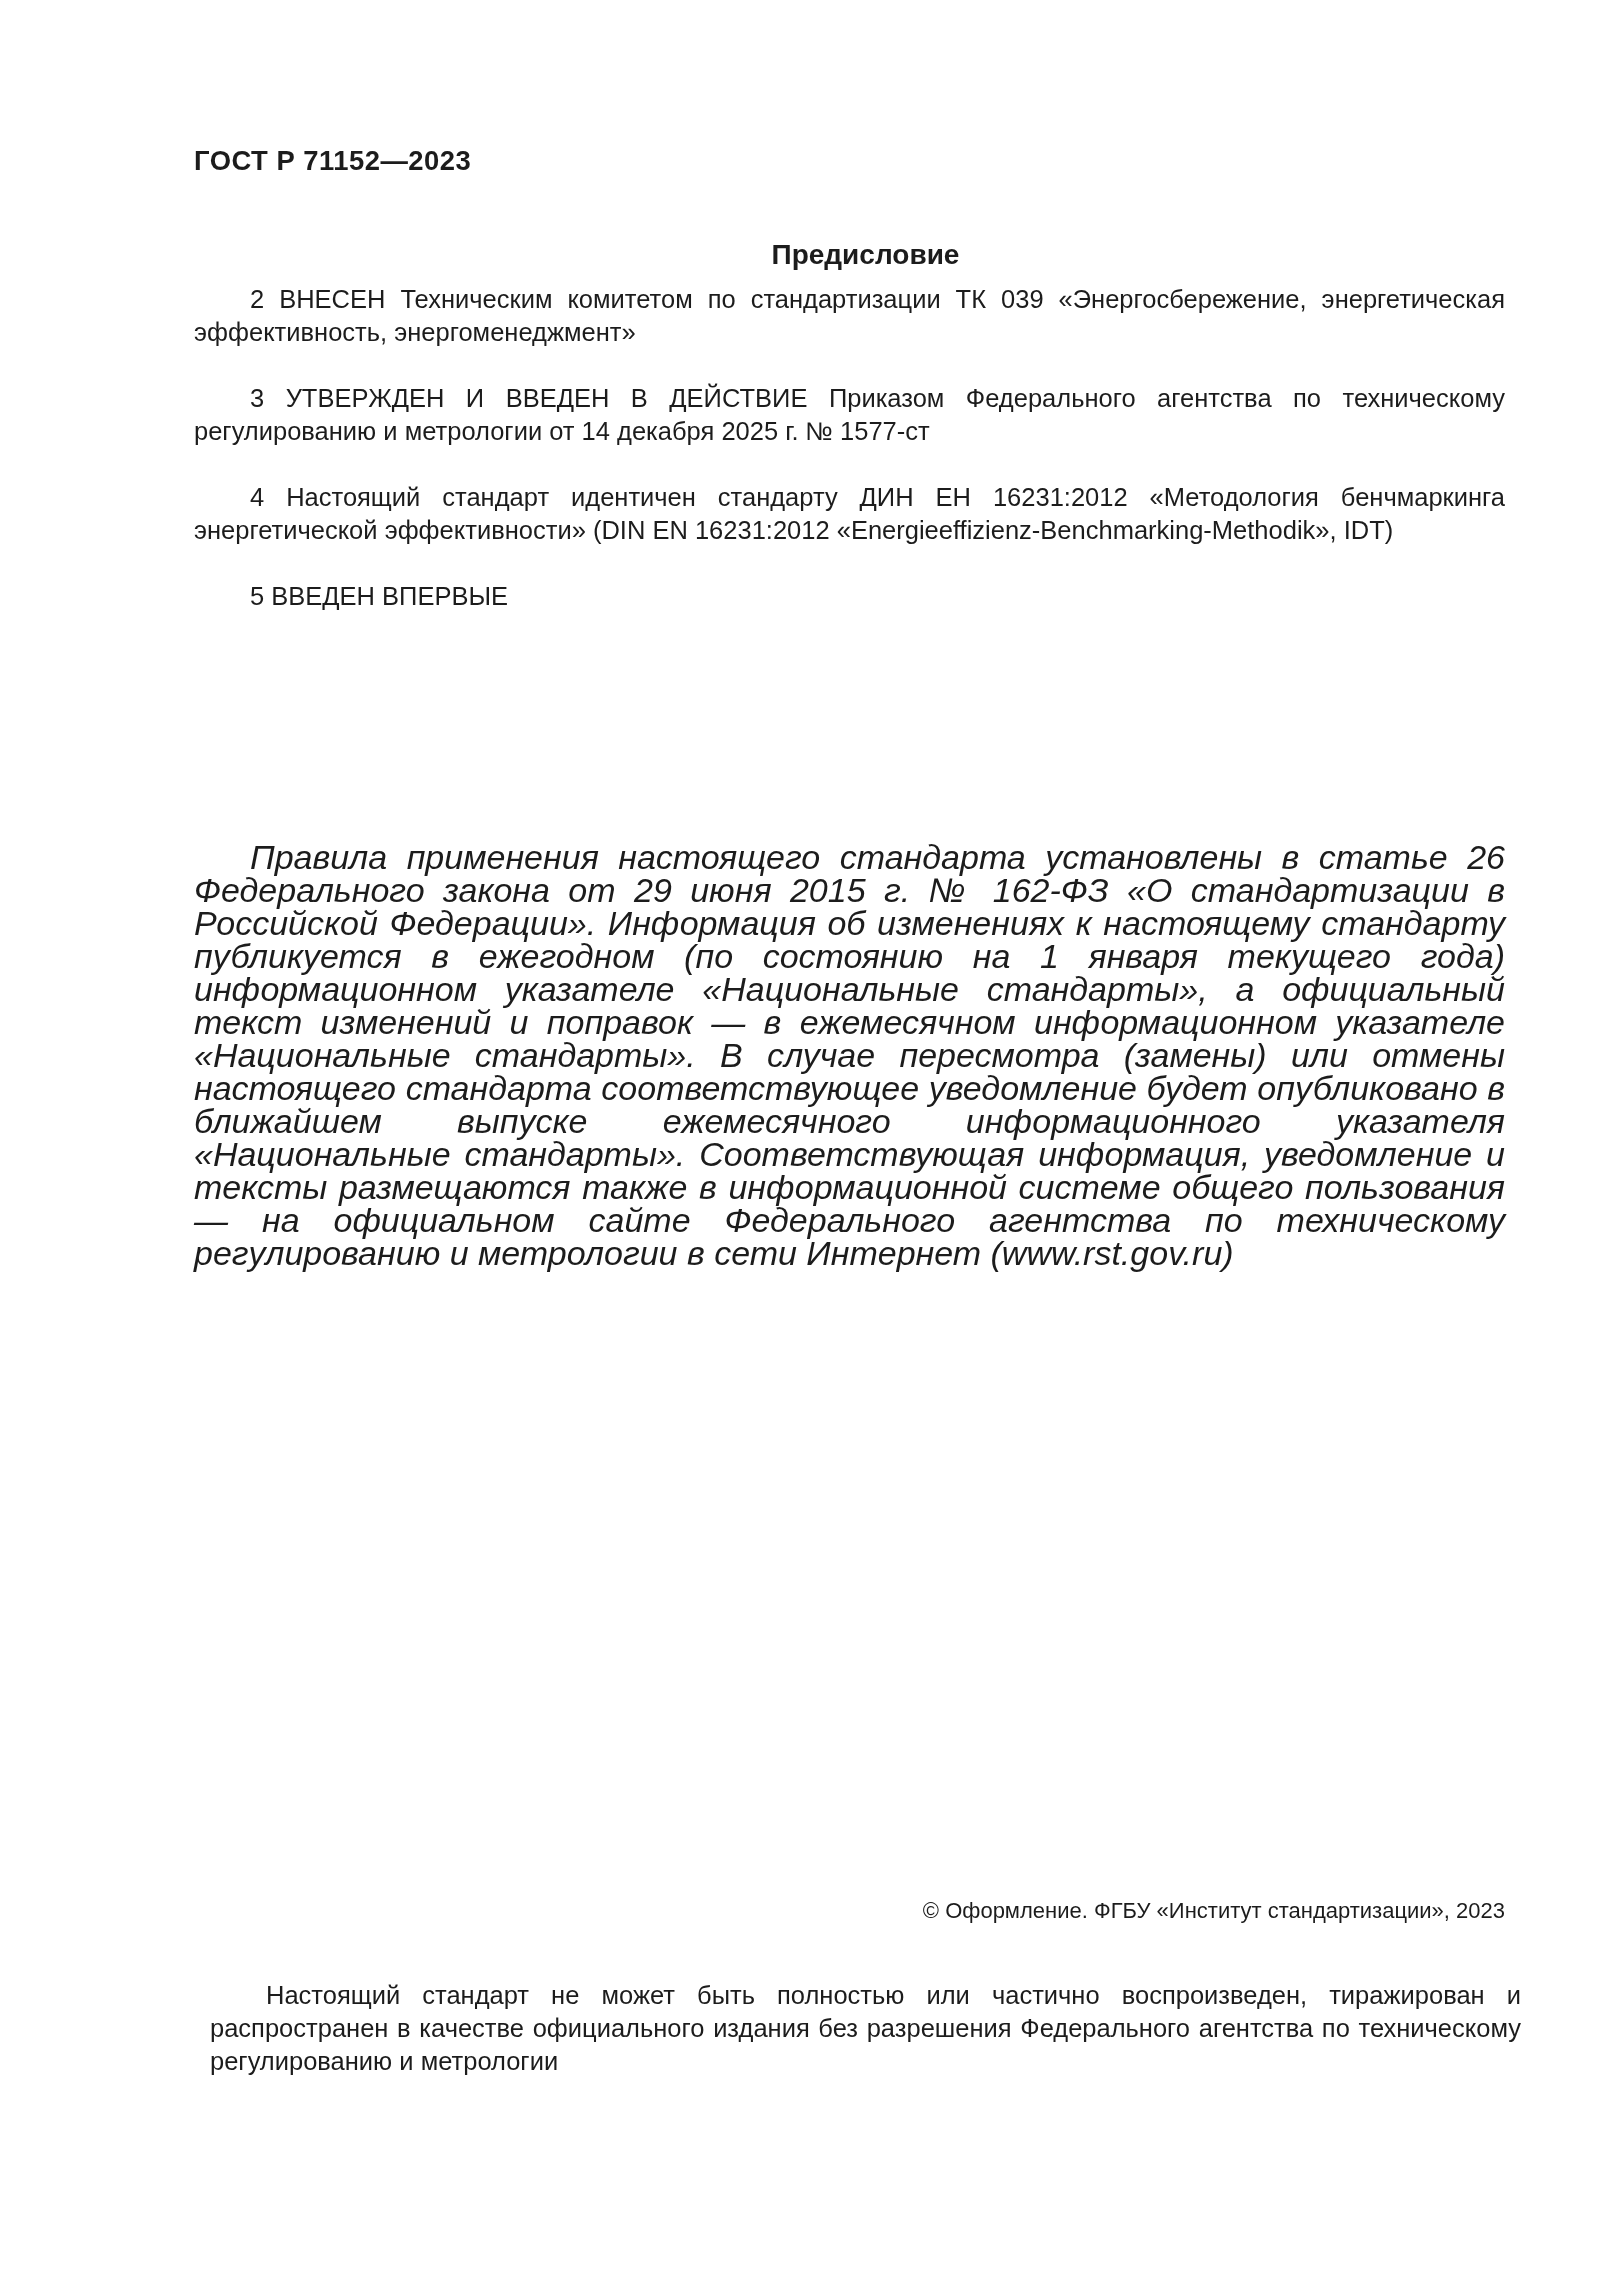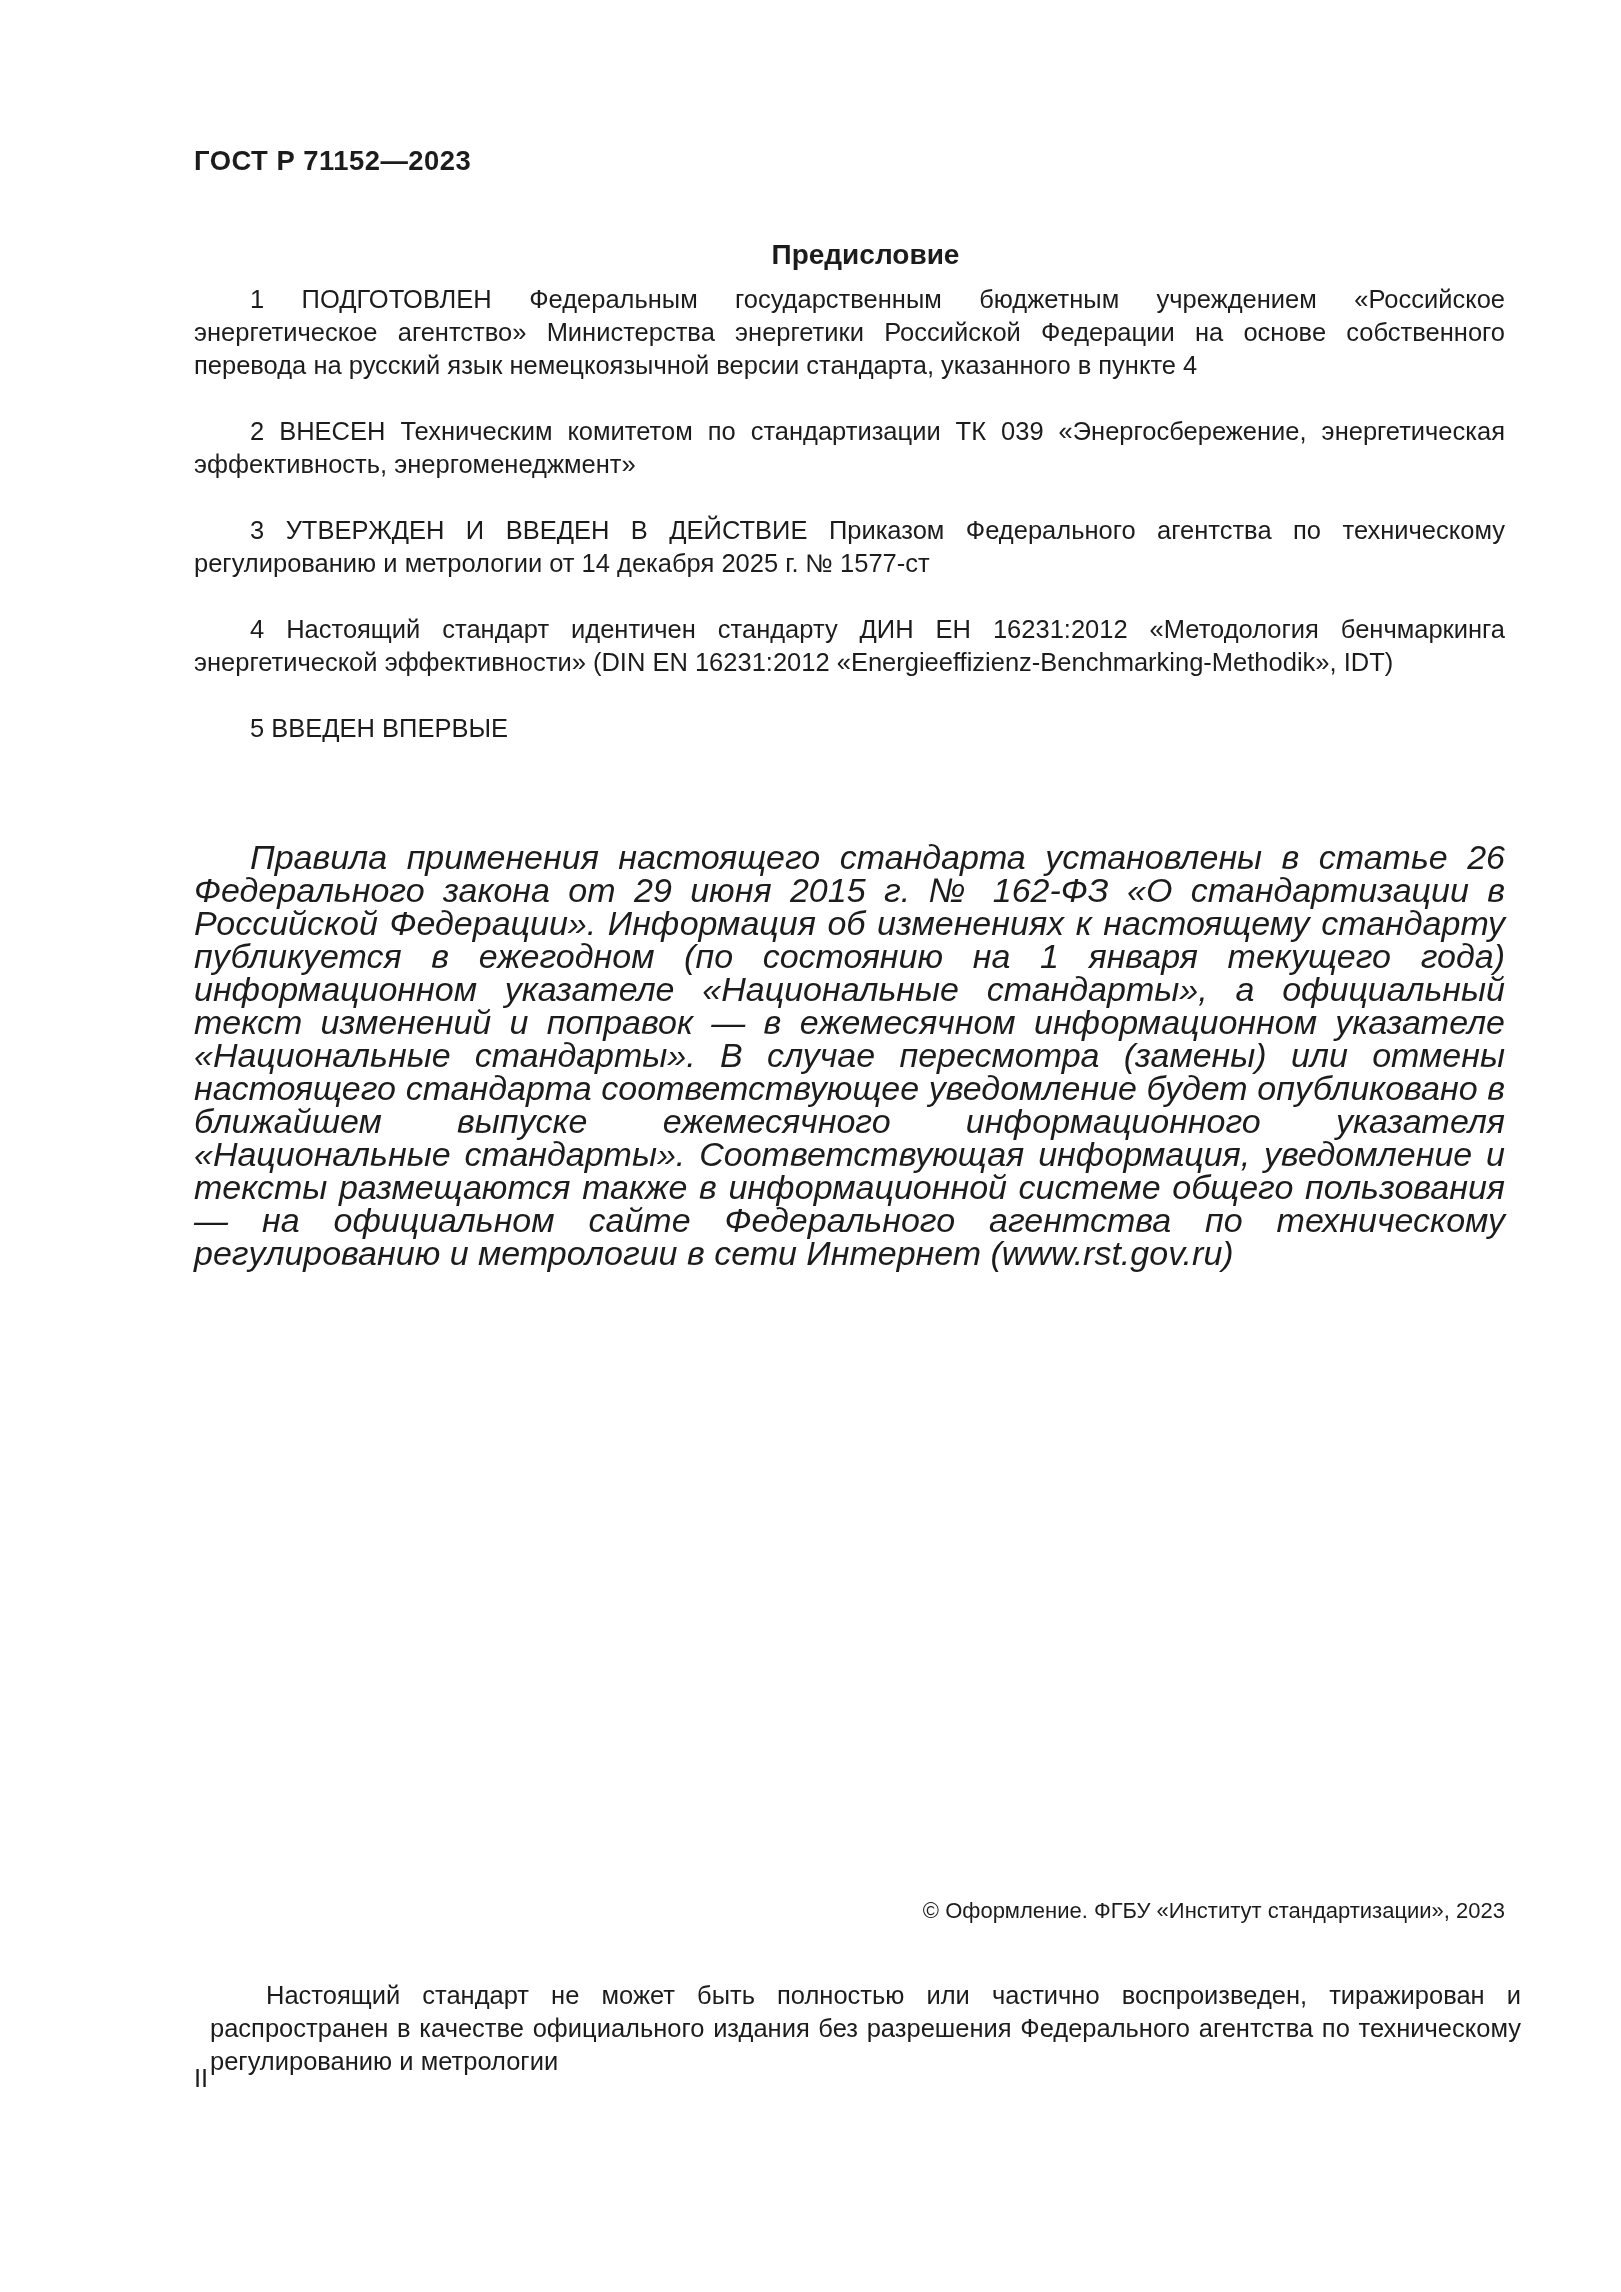--- a/index.html
+++ b/index.html
@@ -79,29 +79,27 @@
 </head>
 <body>
 
 <div class="page">
 
   <div class="col std-header">ГОСТ Р 71152—2023</div>
 
   <h1 class="col doc-title">Предисловие</h1>
 
   <div class="col foreword">
-    <p>1  ПОДГОТОВЛЕН Федеральным государственным бюджетным учреждением «Российское энергетическое агентство» Министерства энергетики Российской Федерации на основе собственного перевода на русский язык немецкоязычной версии стандарта, указанного в пункте 4</p>
     <p>2  ВНЕСЕН Техническим комитетом по стандартизации ТК 039 «Энергосбережение, энергетическая эффективность, энергоменеджмент»</p>
     <p>3  УТВЕРЖДЕН И ВВЕДЕН В ДЕЙСТВИЕ Приказом Федерального агентства по техническому регулированию и метрологии от 14 декабря 2025 г. № 1577-ст</p>
     <p>4  Настоящий стандарт идентичен стандарту ДИН ЕН 16231:2012 «Методология бенчмаркинга энергетической эффективности» (DIN EN 16231:2012 «Energieeffizienz-Benchmarking-Methodik», IDT)</p>
     <p>5  ВВЕДЕН ВПЕРВЫЕ</p>
   </div>
 
   <div class="col legal-notice">Правила применения настоящего стандарта установлены в статье 26 Федерального закона от 29 июня 2015 г. № 162-ФЗ «О стандартизации в Российской Федерации». Информация об изменениях к настоящему стандарту публикуется в ежегодном (по состоянию на 1 января текущего года) информационном указателе «Национальные стандарты», а официальный текст изменений и поправок — в ежемесячном информационном указателе «Национальные стандарты». В случае пересмотра (замены) или отмены настоящего стандарта соответствующее уведомление будет опубликовано в ближайшем выпуске ежемесячного информационного указателя «Национальные стандарты». Соответствующая информация, уведомление и тексты размещаются также в информационной системе общего пользования — на официальном сайте Федерального агентства по техническому регулированию и метрологии в сети Интернет (www.rst.gov.ru)</div>
 
   <div class="col copyright-line">© Оформление. ФГБУ «Институт стандартизации», 2023</div>
 
   <p class="col repro-notice">Настоящий стандарт не может быть полностью или частично воспроизведен, тиражирован и распространен в качестве официального издания без разрешения Федерального агентства по техническому регулированию и метрологии</p>
 
-  <div class="col page-number">II</div>
 
 </div>
 
 
 </body></html>

